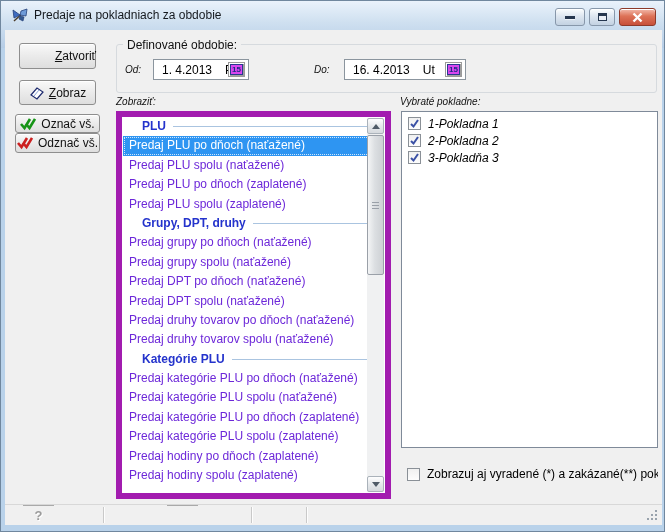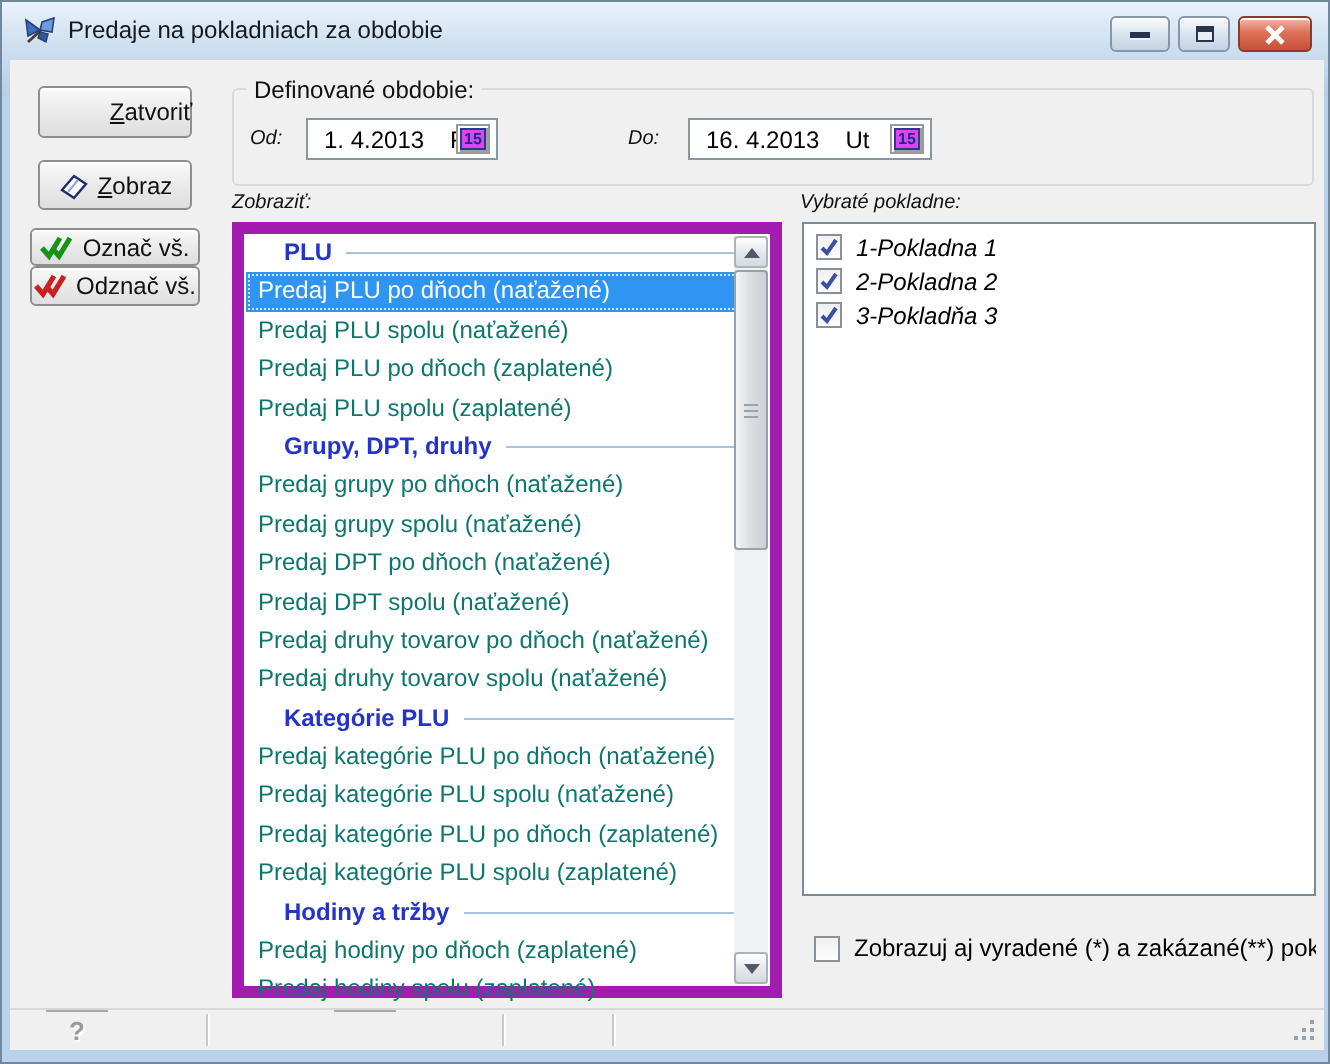--- a/index.html
+++ b/index.html
@@ -61,21 +61,21 @@
     font-size:8px; font-weight:bold; color:#1b2c86; background:#d946ef;
     border:1px solid #28398f; line-height:9px; padding:0 1px;
   }
 
   
   .listbox{
     position:absolute; left:115px; top:110px; width:275px; height:388px;
     background:#fff; border:6px solid #a21caf;
   }
   .rows{ position:absolute; left:1px; top:0; width:255px; }
-  .lb-row{ height:19.4px; line-height:19.4px; font-size:12px; color:#0f766e;
+  .lb-row{ height:19.4px; line-height:19.4px; font-size:12px; color:#6d28d9;
            padding-left:6px; white-space:nowrap; overflow:hidden; }
   .lb-header{ display:flex; align-items:center; color:#2433cc; font-weight:bold; padding-left:19px; }
   .lb-header .hline{ flex:1; height:1px; background:#aac4e0; margin:0 8px 0 7px; }
   .lb-row.selected{ background:#2e95f2; color:#fff; outline:1px dotted #cfe6fb; outline-offset:-2px; }
 
   
   .vscroll{ position:absolute; top:1px; right:1px; bottom:1px; width:17px; background:#f0f1f2; }
   .sb-btn{
     position:absolute; left:0; width:17px; height:16px;
     background:linear-gradient(#fefefe, #e6e9ec 50%, #d6dade 100%);
@@ -230,24 +230,20 @@
       <div class="lb-row">Predaj druhy tovarov po dňoch (naťažené)</div>
       <div class="lb-row">Predaj druhy tovarov spolu (naťažené)</div>
       <div class="lb-row lb-header">
           <span>Kategórie PLU</span>
           <span class="hline"></span>
         </div>
       <div class="lb-row">Predaj kategórie PLU po dňoch (naťažené)</div>
       <div class="lb-row">Predaj kategórie PLU spolu (naťažené)</div>
       <div class="lb-row">Predaj kategórie PLU po dňoch (zaplatené)</div>
       <div class="lb-row">Predaj kategórie PLU spolu (zaplatené)</div>
-      <div class="lb-row lb-header">
-          <span>Hodiny a tržby</span>
-          <span class="hline"></span>
-        </div>
       <div class="lb-row">Predaj hodiny po dňoch (zaplatené)</div>
       <div class="lb-row">Predaj hodiny spolu (zaplatené)</div>
     </div>
     <div class="vscroll">
       <div class="sb-btn sb-up">
           <div class="arr-up"></div>
         </div>
       <div class="sb-thumb"></div>
       <div class="sb-btn sb-down">
           <div class="arr-down"></div>

